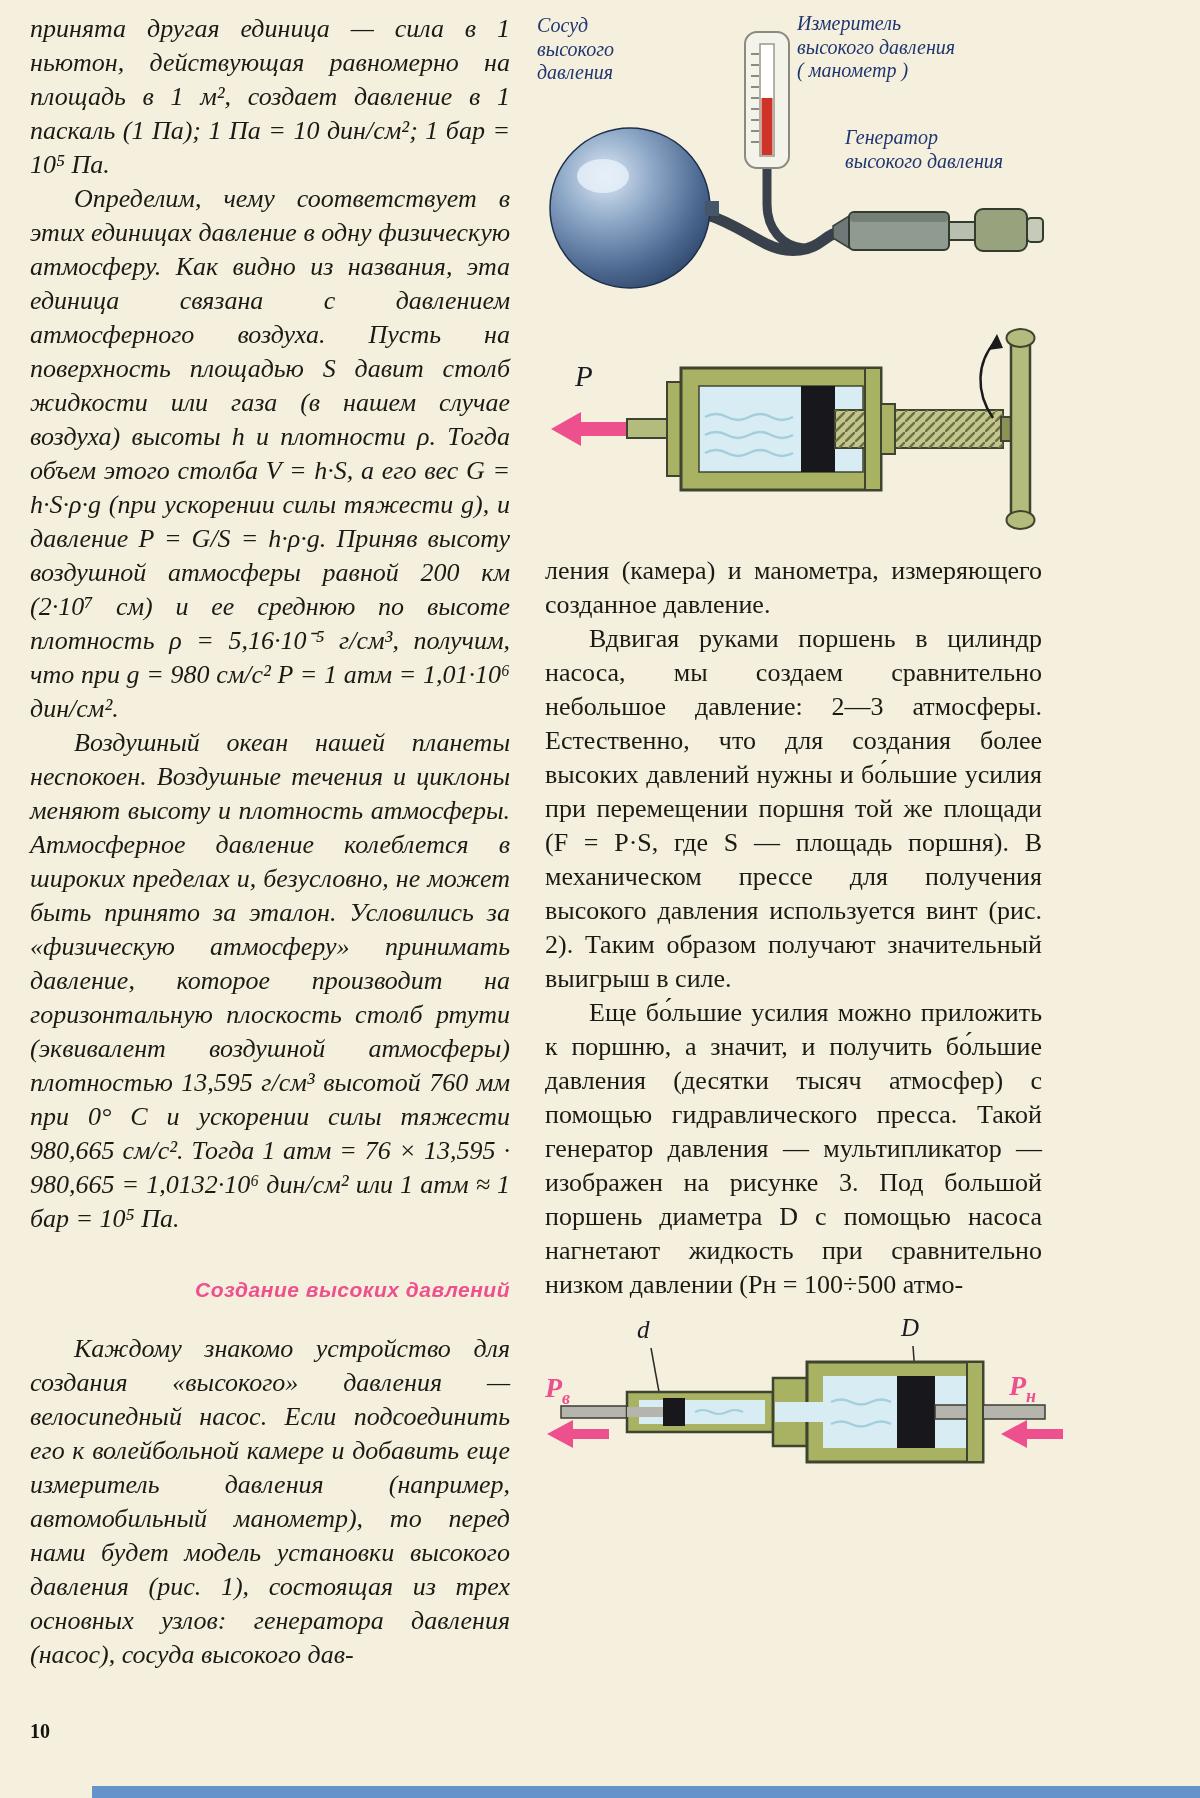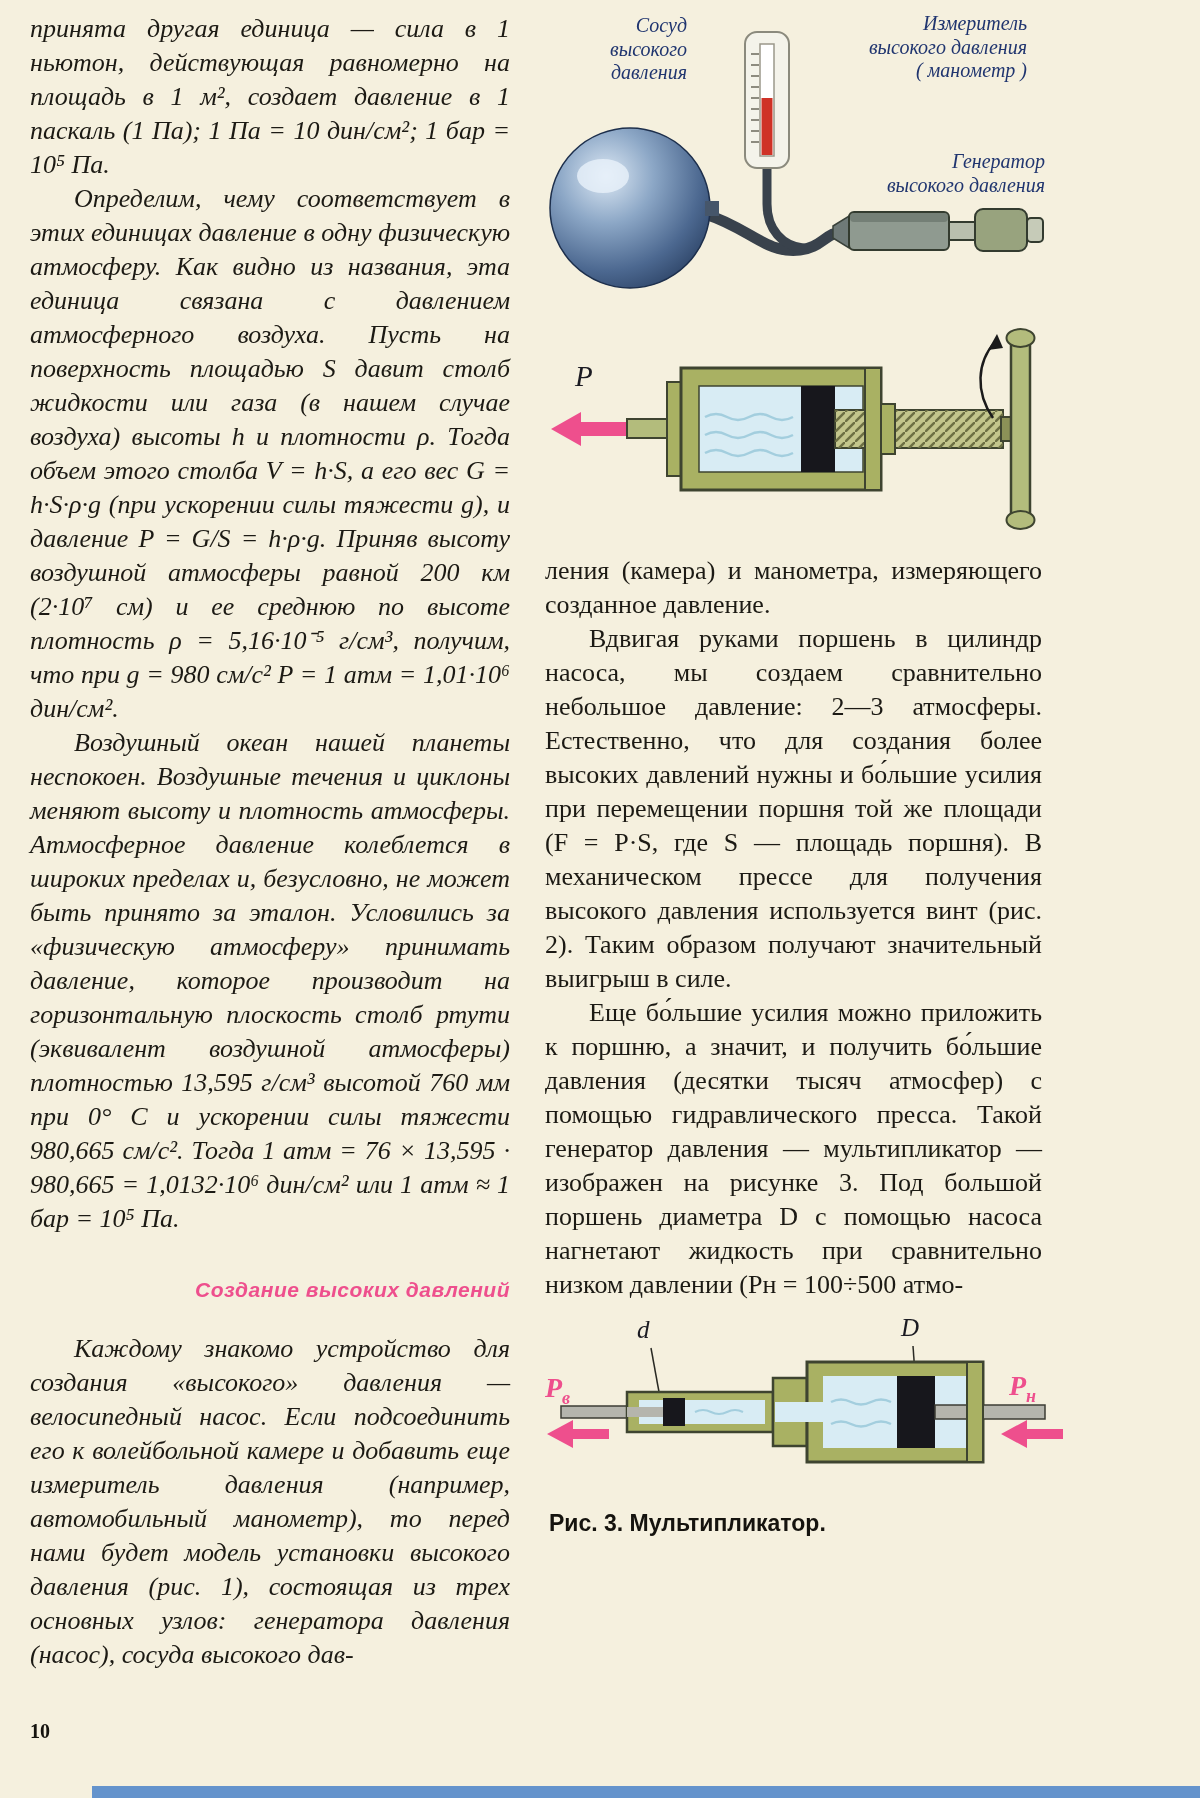--- a/index.html
+++ b/index.html
@@ -12,21 +12,21 @@
   .section-heading{font-family:"Liberation Sans",sans-serif;font-weight:700;font-size:21px;
         color:#ee4f8d;text-align:right;margin:42px 0 30px 0;letter-spacing:.5px;}
   .fig-caption{font-family:"Liberation Sans",sans-serif;font-weight:700;font-size:23px;
         color:#15130e;margin:10px 0 0 4px;}
   .figure-wrap{position:relative;}
   #fig1{height:300px;}
   #fig2{height:214px;margin-top:16px;}
   #fig3{height:178px;margin-top:20px;}
   .right-text{margin-top:18px;}
   .fig-label{position:absolute;font-style:italic;font-size:20px;line-height:1.18;
-        color:#20356f;text-align:right;white-space:pre-line;}
+        color:#20356f;text-align:left;white-space:pre-line;}
   .math-label{position:absolute;font-style:italic;font-size:29px;color:#1b1b22;}
   .pink-label{position:absolute;font-style:italic;font-weight:bold;font-size:28px;color:#ee4f8d;}
   .pink-label sub{font-size:18px;}
   .page-number{position:absolute;left:30px;top:1720px;font-weight:700;font-size:20px;color:#15130e;}
   .bottom-strip{position:absolute;left:92px;right:0;bottom:0;height:12px;background:#6493cc;}
   svg{display:block;}
 </style>
 </head>
 <body>
 
@@ -75,21 +75,21 @@
           <rect x="430" y="203" width="52" height="42" rx="8" fill="#98a37e" stroke="#333b2f" stroke-width="2"></rect>
           <rect x="482" y="212" width="16" height="24" rx="4" fill="#c6cbb8" stroke="#333b2f" stroke-width="2"></rect>
         </g>
       </svg>
       <div class="fig-label" style="left:-8px;top:8px;width:150px;">Сосуд
 высокого
 давления</div>
       <div class="fig-label" style="left:252px;top:6px;width:230px;">Измеритель
 высокого давления
 ( манометр )</div>
-      <div class="fig-label" style="left:300px;top:144px;width:200px;">Генератор
+      <div class="fig-label" style="left:300px;top:120px;width:200px;">Генератор
 высокого давления</div>
     </div>
 
     <div class="figure-wrap" id="fig2">
       <svg width="500" height="214" viewBox="0 0 500 214">
         <defs>
           <pattern id="hatch" width="10" height="10" patternUnits="userSpaceOnUse">
             <path d="M-2,12 L12,-2" stroke="#6d7044" stroke-width="2.5"></path>
           </pattern>
         </defs>
@@ -158,20 +158,19 @@
           <rect x="422" y="40" width="16" height="100" fill="#a9b163" stroke="#3e4430" stroke-width="2"></rect>
         </g>
         <polygon points="456,112 482,98 482,107 518,107 518,117 482,117 482,126" fill="#ee4f8d"></polygon>
         <polygon points="2,112 28,98 28,107 64,107 64,117 28,117 28,126" fill="#ee4f8d"></polygon>
       </svg>
       <div class="math-label" style="left:92px;top:-6px;font-size:25px;">d</div>
       <div class="math-label" style="left:356px;top:-8px;font-size:25px;">D</div>
       <div class="pink-label" style="left:0px;top:50px;font-style:italic;"><span>P</span><sub>в</sub></div>
       <div class="pink-label" style="left:464px;top:48px;"><span>P</span><sub>н</sub></div>
     </div>
-    <div class="fig-caption">Рис. 3. Мультипликатор.</div>
 
   </div>
 
   <div class="page-number">10</div>
   <div class="bottom-strip"></div>
 
 </div>
 
 </body></html>

